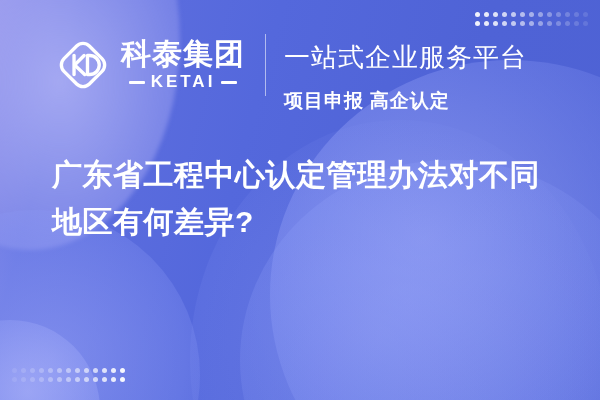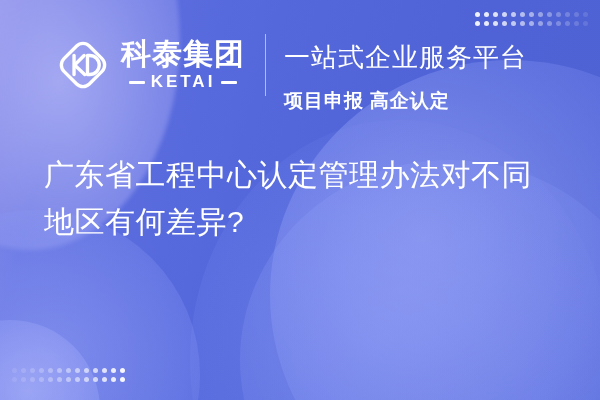--- a/index.html
+++ b/index.html
@@ -179,26 +179,26 @@
     font-weight: 700;
     letter-spacing: 1px;
     line-height: 1.3;
     margin-top: 16px;
     white-space: nowrap;
   }
 
   
   .title {
     position: absolute;
-    left: 44px;
+    left: 52px;
     top: 152px;
     width: 490px;
     color: #ffffff;
     font-size: 30px;
-    font-weight: 400;
+    font-weight: 700;
     line-height: 1.55;
     letter-spacing: 0.5px;
   }
 </style>
 </head>
 <body>
 
 <div id="banner">
 
   <div class="bg-layer">

